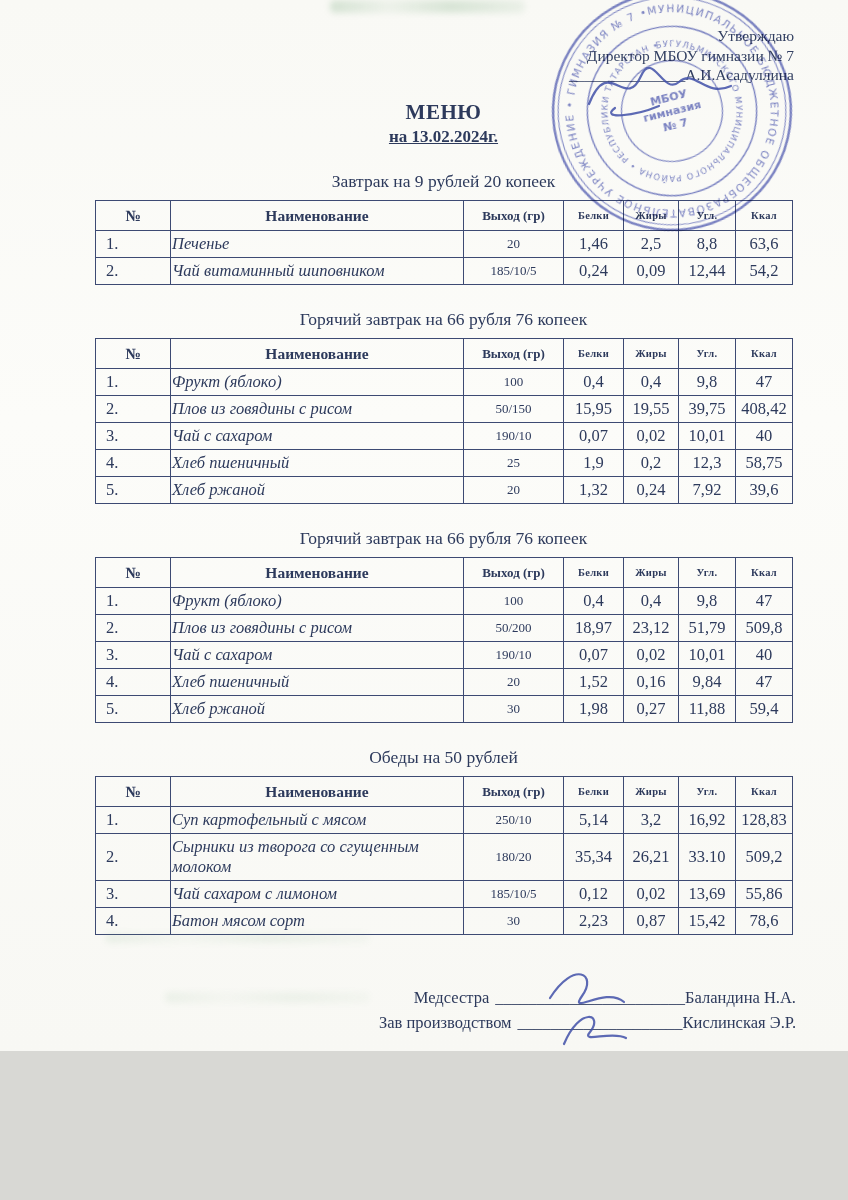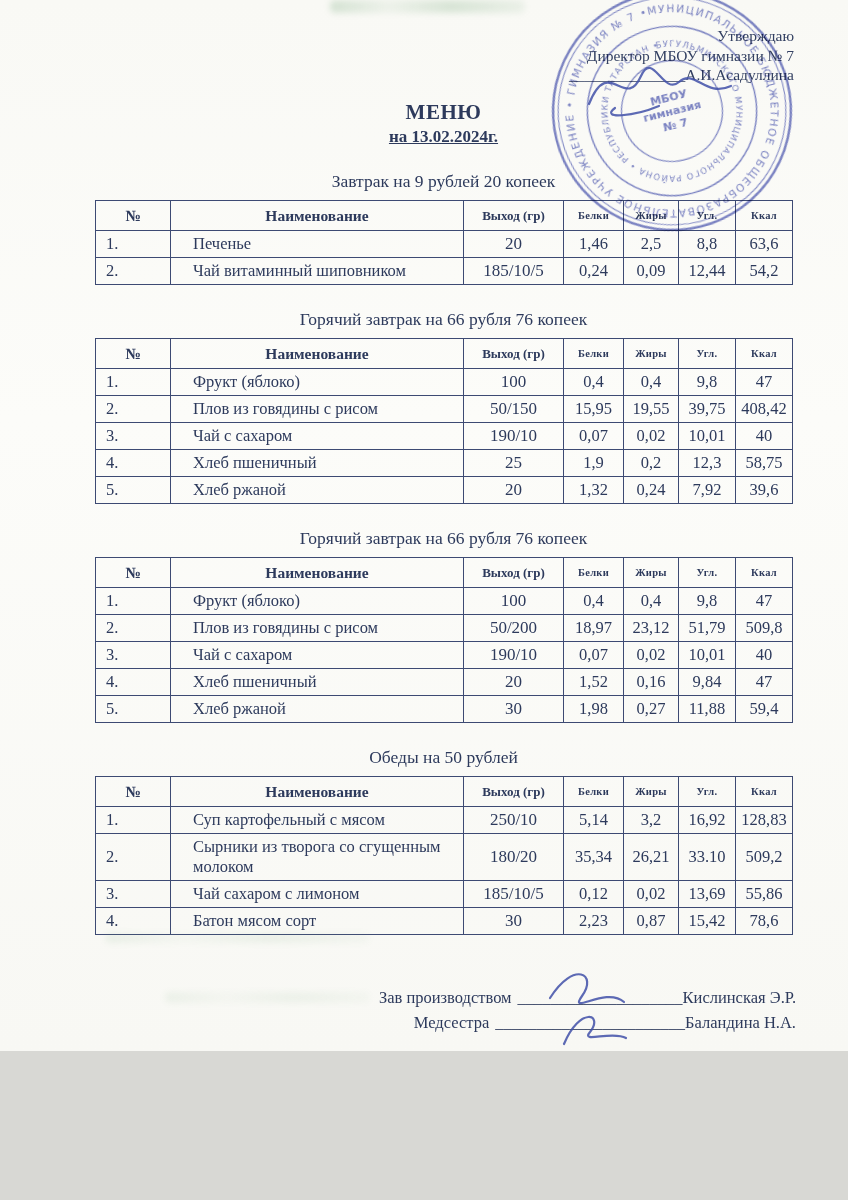--- a/index.html
+++ b/index.html
@@ -84,22 +84,22 @@
   th.col0, th.col1 { font-size:15.5px; }
   th.col2 { font-size:13px; }
   th.col3, th.col4, th.col5, th.col6 { font-size:10.5px; letter-spacing:.3px; }
   .menu-table td {
     font-size:16.5px;
     padding:3px 5px;
     line-height:20px;
     text-align:center;
   }
   td.col0 { text-align:left; padding-left:10px; }
-  td.col1 { text-align:left; padding-left:22px; }
-  td.col2 { font-size:17px; }
+  td.col1 { text-align:left; padding-left:1px;font-style:italic; }
+  td.col2 { font-size:13px; }
 
   
   .footer {
     position:absolute; top:985px; right:52px;
     text-align:right;
     font-size:16.5px; line-height:25px;
     color:#2d3a5c;
   }
   .footer .rule { margin-left:6px; letter-spacing:0; }
 
@@ -414,22 +414,22 @@
               <td class="col4">0,87</td>
               <td class="col5">15,42</td>
               <td class="col6">78,6</td>
             </tr>
           </tbody>
     </table>
   </section>
 </div>
 
   <div class="footer">
+    <div><span>Медсестра</span><span class="rule">_______________________</span><span>Баландина Н.А.</span></div>
     <div><span>Зав производством</span><span class="rule">____________________</span><span>Кислинская Э.Р.</span></div>
-    <div><span>Медсестра</span><span class="rule">_______________________</span><span>Баландина Н.А.</span></div>
   </div>
 
   <svg class="sig sig-footer" viewBox="0 0 160 95">
     <path d="M30 40 C 54 2, 78 16, 62 38 C 48 58, 86 28, 104 44"></path>
     <path d="M44 86 C 60 48, 84 56, 70 74 C 60 86, 92 72, 106 80"></path>
   </svg>
 
 </div>
 
 </body></html>

